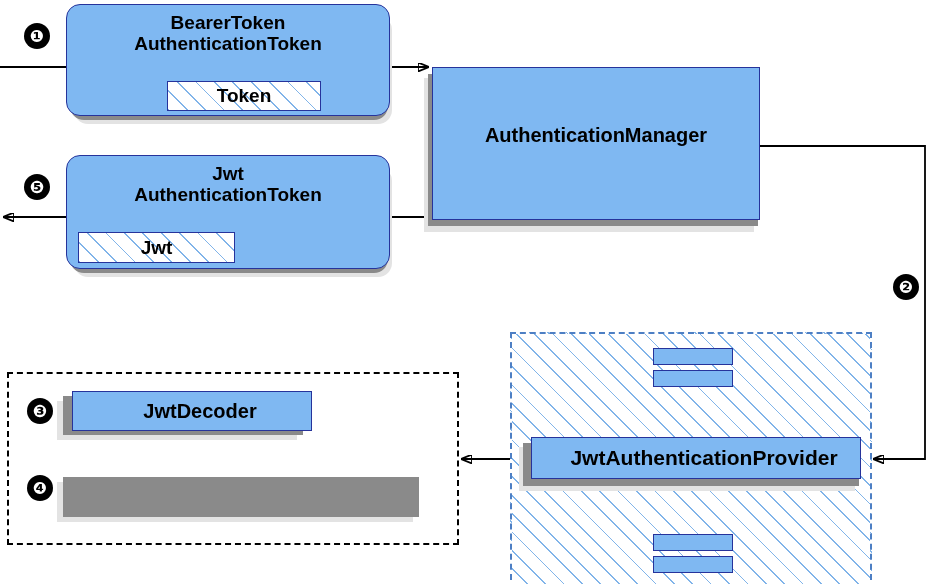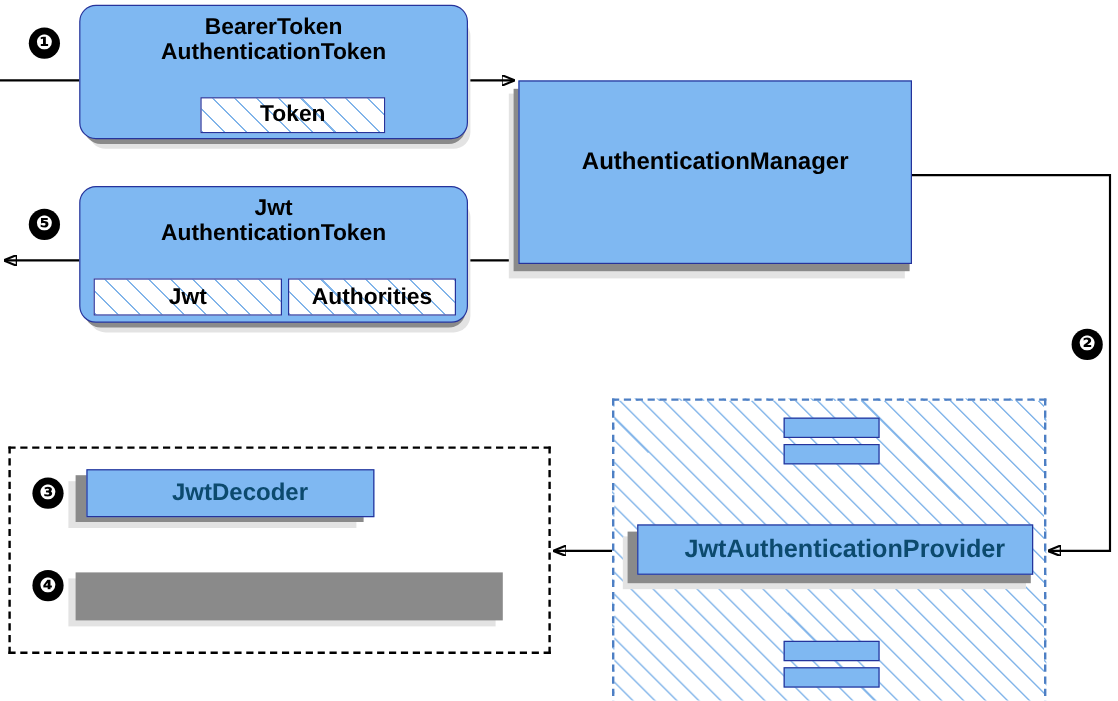--- a/index.html
+++ b/index.html
@@ -76,21 +76,21 @@
     background:#ffffff;
   }
 
   
   .bar-box{
     position:absolute;
     box-sizing:border-box;
     display:flex;
     align-items:center;
     justify-content:center;
-    color:#0c4a6e;
+    color:#000000;
     font-weight:bold;
   }
 
   
   .mini-bar{
     position:absolute;
     background:#7fb8f2;
     border:1.5px solid #26339b;
     box-sizing:border-box;
   }
@@ -160,23 +160,20 @@
   </div>
 
   <div class="abs shadow-light rounded" style="left:74px;top:167px;width:318px;height:110px;"></div>
   <div class="abs shadow-dark rounded" style="left:70px;top:163px;width:318px;height:110px;"></div>
   <div class="abs blue-fill rounded" style="left:66px;top:155px;width:324px;height:114px;">
     <div class="box-title" style="top:7px;font-size:19px;">Jwt
 AuthenticationToken</div>
     <div class="inner-box hatch" style="left:11px;top:76px;width:157px;height:31px;font-size:19px;">
       <span class="inner-label">Jwt</span>
     </div>
-    <div class="inner-box hatch" style="left:173px;top:76px;width:140px;height:31px;font-size:19px;">
-      <span class="inner-label">Authorities</span>
-    </div>
   </div>
 
   <div class="abs shadow-light" style="left:424px;top:78px;width:330px;height:154px;"></div>
   <div class="abs shadow-dark" style="left:428px;top:74px;width:330px;height:152px;"></div>
   <div class="abs blue-fill" style="left:432px;top:67px;width:328px;height:153px;">
     <div class="box-title" style="top:20px;font-size:20px;margin-top:36px;">AuthenticationManager</div>
   </div>
 
 
   <div class="abs dashed-blue hatch" style="left:510px;top:332px;width:362px;height:258px;"></div>

